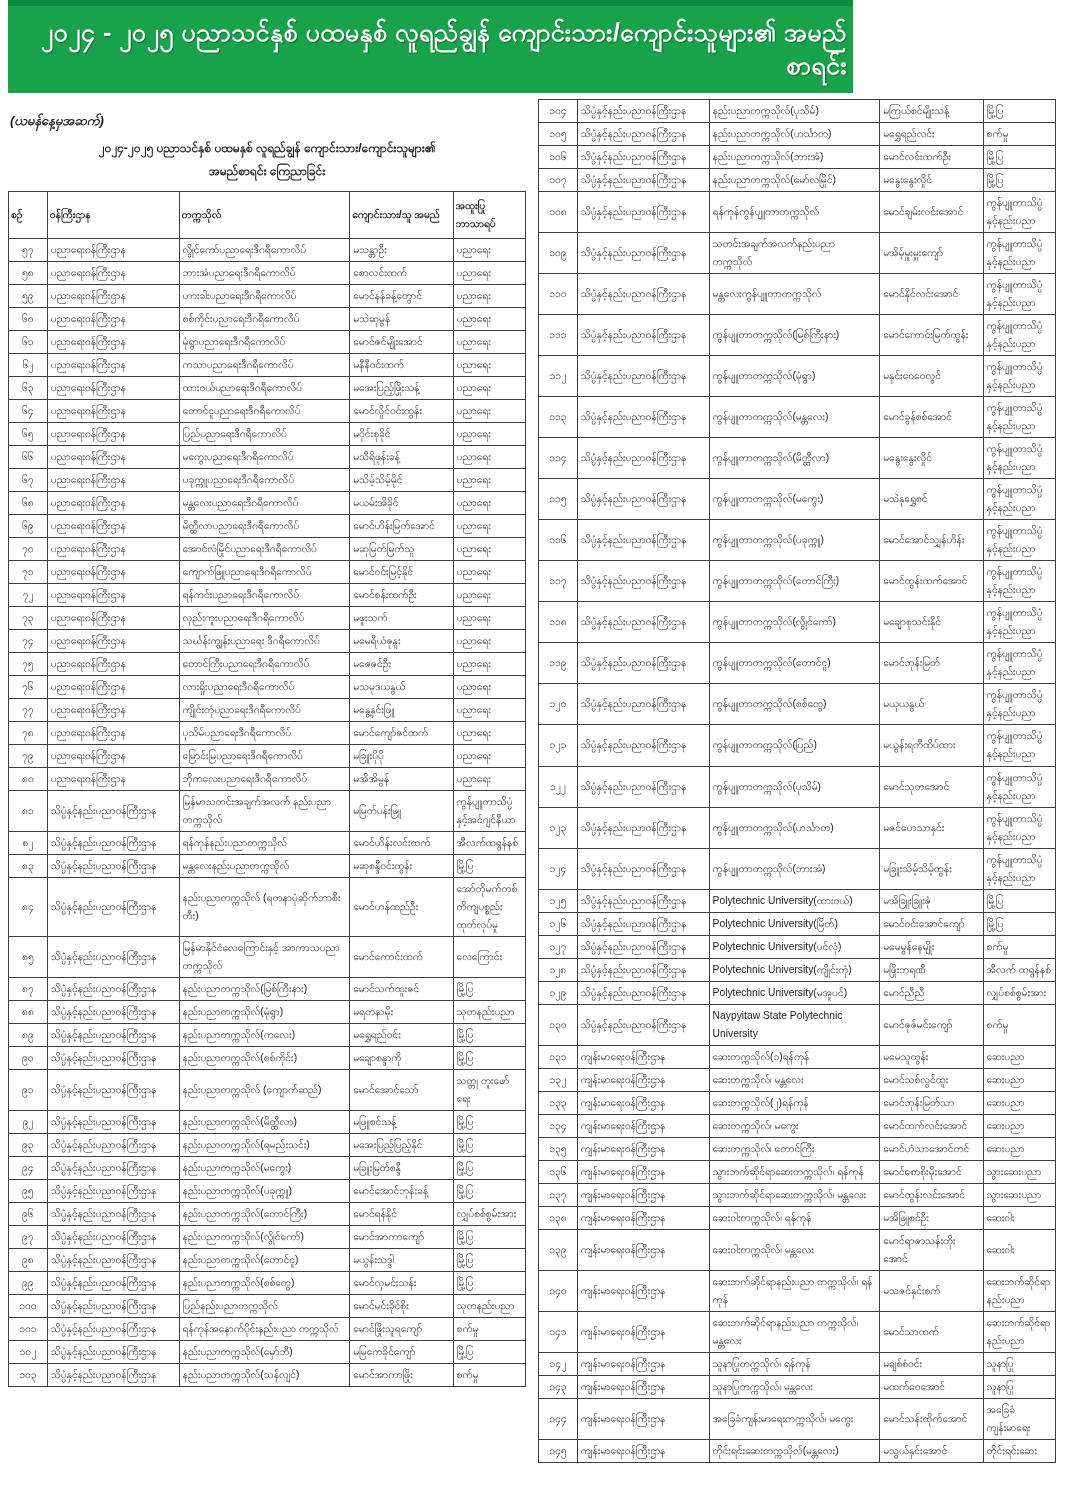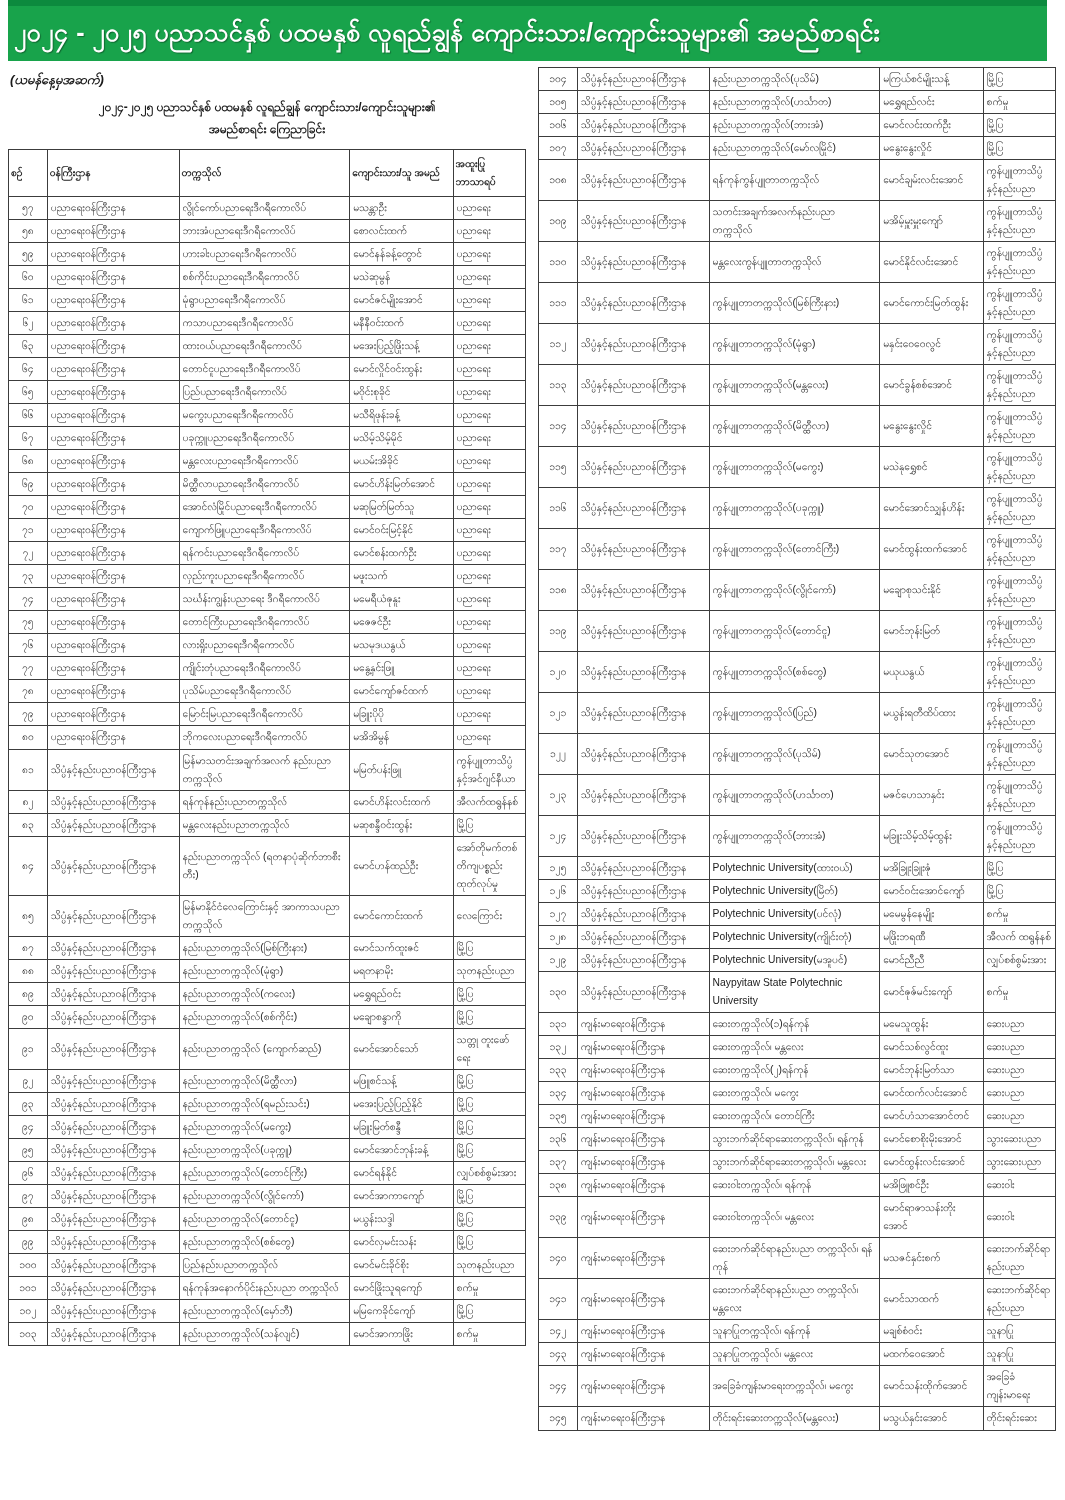--- a/index.html
+++ b/index.html
@@ -5,39 +5,40 @@
   * { margin:0; padding:0; box-sizing:border-box; }
   html,body { background:#ffffff; }
   body {
     width:1065px; height:1500px;
     font-family:"Liberation Sans","DejaVu Sans",sans-serif;
     color:#1a1a1a;
     position:relative;
     overflow:hidden;
   }
   .banner {
-    width:1039px; margin:0 8px;
+    width:845px; margin:0 8px;
     border-top:6px solid #0c8a3e;
     background:#18a34b;
     padding:10px 6px 12px 6px;
-    text-align:left;
+    text-align:right;
   }
   .banner-text {
     color:#ffffff;
     font-size:25px;
     font-weight:bold;
     letter-spacing:0.5px;
     text-shadow:1px 1px 1px rgba(0,0,0,0.35);
     line-height:1.3;
   }
   .columns { display:flex; gap:12px; padding:4px 8px 0 8px; }
   .col { width:518px; }
   .note {
     font-size:13px; font-style:italic; font-weight:bold;
     padding:6px 0 2px 2px;
+    margin-top:9px;
   }
   .doc-title {
     text-align:center; font-size:12px; font-weight:bold;
     line-height:1.9; padding:4px 0 8px 0;
   }
   table { border-collapse:collapse; width:100%; table-layout:fixed; }
   td,th {
     border:1px solid #3c3c3c;
     font-size:10.3px;
     line-height:1.75;

